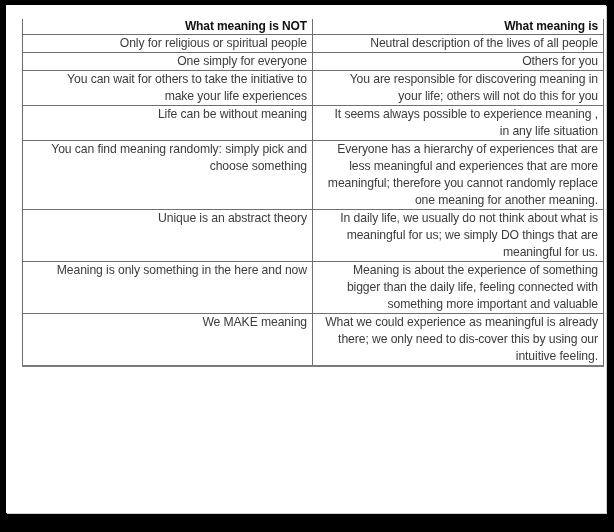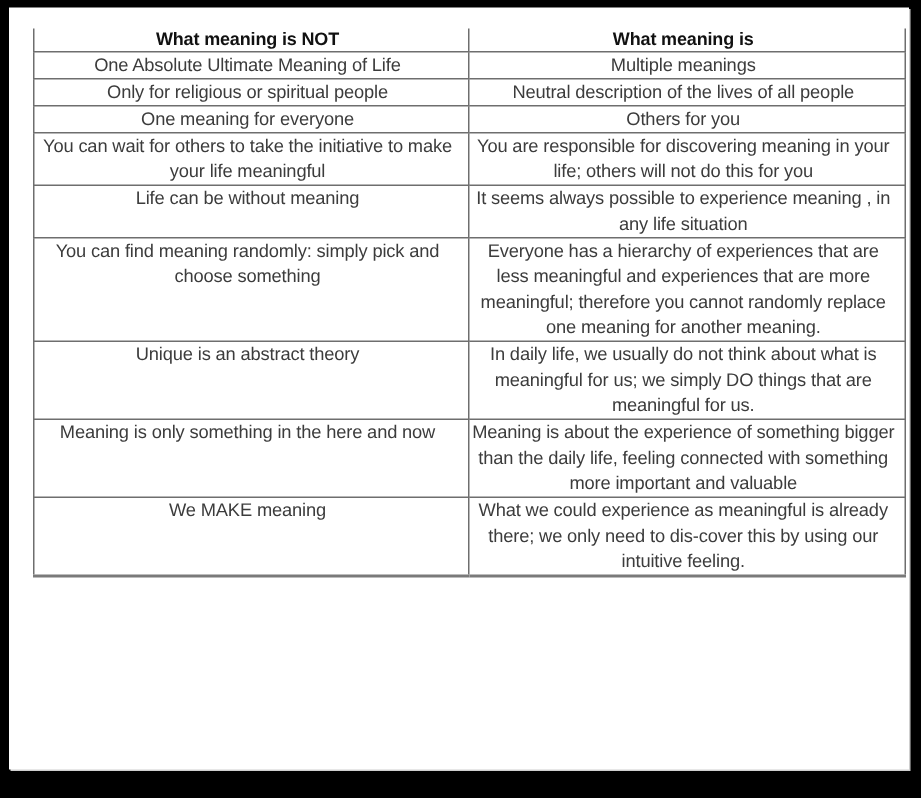--- a/index.html
+++ b/index.html
@@ -34,23 +34,23 @@
       font-size: 12.2px;
       line-height: 17px;
     }
     .meaning-table col.col-not { width: 290px; }
     .meaning-table col.col-is { width: 291px; }
     .meaning-table th,
     .meaning-table td {
       border-left: 1px solid #6e6e6e;
       border-right: 1px solid #6e6e6e;
       border-bottom: 1px solid #6e6e6e;
-      padding: 0 5px 0 0;
+      padding: 0 5px 0 12px;
       vertical-align: top;
-      text-align: center;
+      text-align: right;
       overflow: hidden;
       white-space: normal;
       letter-spacing: -0.1px;
     }
     .meaning-table th {
       font-weight: bold;
       color: #111111;
       font-size: 12px;
       height: 15px;
       line-height: 15px;
@@ -74,33 +74,29 @@
       <col class="col-is">
     </colgroup>
     <thead>
       <tr>
         <th>What meaning is NOT</th>
         <th>What meaning is</th>
       </tr>
     </thead>
     <tbody>
       <tr class="h1">
-        <td>One Absolute Ultimate Meaning of Life</td>
-        <td>Multiple meanings</td>
-      </tr>
-      <tr class="h1">
         <td>Only for religious or spiritual people</td>
         <td>Neutral description of the lives of all people</td>
       </tr>
       <tr class="h1">
-        <td>One meaning for everyone</td>
+        <td>One simply for everyone</td>
         <td>Others for you</td>
       </tr>
       <tr class="h2">
-        <td>You can wait for others to take the initiative to make your life meaningful</td>
+        <td>You can wait for others to take the initiative to make your life experiences</td>
         <td>You are responsible for discovering meaning in your life; others will not do this for you</td>
       </tr>
       <tr class="h2">
         <td>Life can be without meaning</td>
         <td>It seems always possible to experience meaning , in any life situation</td>
       </tr>
       <tr class="h4">
         <td>You can find meaning randomly: simply pick and choose something</td>
         <td>Everyone has a hierarchy of experiences that are less meaningful and experiences that are more meaningful; therefore you cannot randomly replace one meaning for another meaning.</td>
       </tr>

